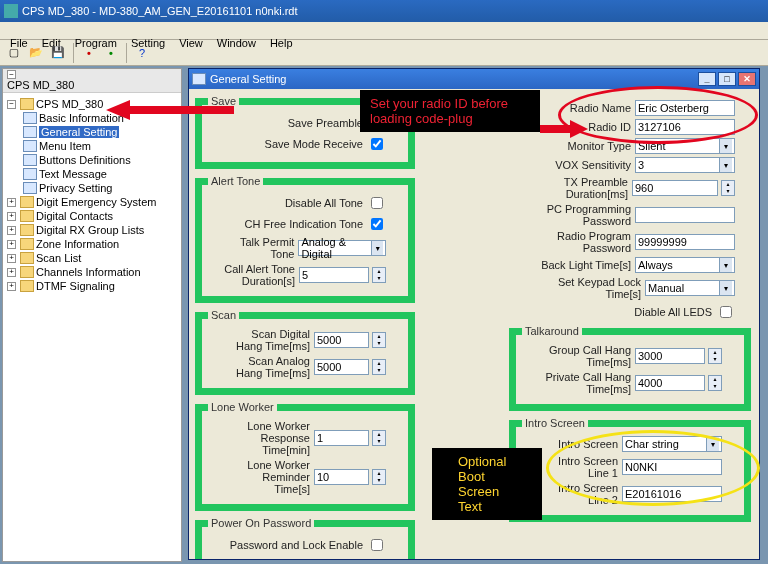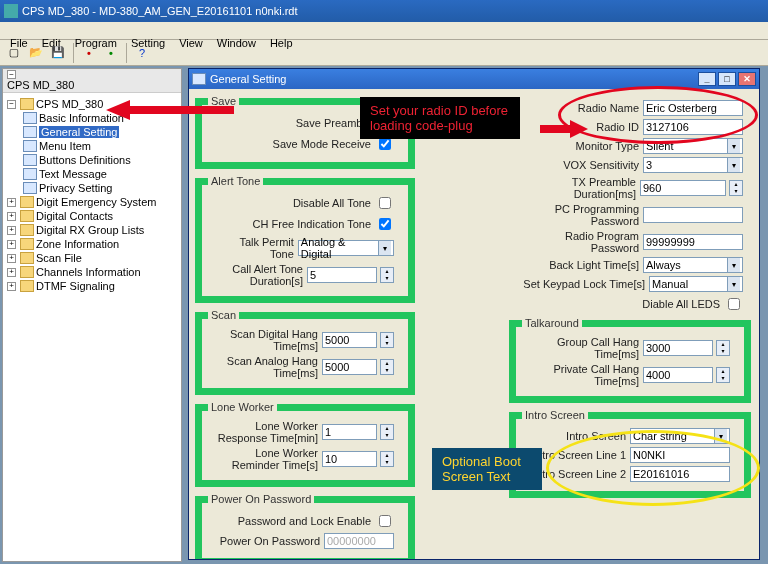--- a/index.html
+++ b/index.html
@@ -25,33 +25,33 @@
   .sel { background:#316ac5; color:#fff; padding:0 2px;}
   
   .mdi { position:absolute; left:188px; top:2px; width:572px; height:492px; background:#ece9d8; border:1px solid #0a246a; }
   .mdititle { height:20px; background:linear-gradient(#3a7fe0,#2b66c4); display:flex; align-items:center; color:#fff; padding:0 3px; justify-content:space-between;}
   .mdictl { display:flex; gap:2px; }
   .wbtn { width:18px; height:14px; background:#d6e6fb; border:1px solid #1b4f9e; color:#000; display:flex;align-items:center;justify-content:center; font-weight:bold; font-size:9px;}
   .wbtn.close { background:#e77471; color:#fff; }
   .mdibody { position:absolute; top:20px; left:0; right:0; bottom:0; overflow:hidden; }
   fieldset { border:7px solid #22c55e; margin:0; padding:4px 6px 6px 6px; }
   legend { padding:0 3px; color:#333; }
-  .row { display:flex; align-items:center; justify-content:flex-end; margin:3px 8px; gap:4px; }
+  .row { display:flex; align-items:center; justify-content:flex-end; margin:3px 16px; gap:4px; }
   .row label { text-align:right; color:#222; }
   input[type=text], .select { border:1px solid #7f9db9; background:#fff; height:16px; padding:0 2px; font-size:11px; }
   .select { display:inline-flex; align-items:center; justify-content:space-between; }
   .dd { width:13px; height:14px; background:#dbe5f1; border-left:1px solid #7f9db9; display:flex; align-items:center; justify-content:center; font-size:8px;}
   .spin { display:inline-flex; flex-direction:column; border:1px solid #7f9db9; height:16px; margin-left:-1px; }
   .sp { width:12px; height:7px; background:#e8eef7; font-size:6px; text-align:center; line-height:7px;}
   input[type=checkbox] { width:12px; height:12px; }
   .disabled { color:#a0a0a0; }
   
   .anno { position:absolute; pointer-events:none; }
   .redbox { background:#000; color:#e23; padding:6px 10px; font-size:13px; position:absolute; }
-  .yellowbox { background:#0c4a6e; color:#ffd530; padding:6px 10px; font-size:13px; position:absolute;}
+  .yellowbox { background:#000000; color:#ffd530; padding:6px 26px; font-size:13px; position:absolute;}
   .ellipse { position:absolute; border:3px solid #e2061f; border-radius:50%; }
   .ellipse.y { border-color:#f5e216; }
   .arrow { position:absolute; }
 </style>
 </head>
 <body>
 
 <div class="titlebar">
   <span class="icon"></span>
   <span>CPS MD_380 - MD-380_AM_GEN_E20161101 n0nki.rdt</span>
@@ -137,21 +137,21 @@
           <span>Digital RX Group Lists</span>
         </div>
       <div class="node">
           <span class="pm">+</span>
           <span class="nicon folder"></span>
           <span>Zone Information</span>
         </div>
       <div class="node">
           <span class="pm">+</span>
           <span class="nicon folder"></span>
-          <span>Scan File</span>
+          <span>Scan List</span>
         </div>
       <div class="node">
           <span class="pm">+</span>
           <span class="nicon folder"></span>
           <span>Channels Information</span>
         </div>
       <div class="node">
           <span class="pm">+</span>
           <span class="nicon folder"></span>
           <span>DTMF Signaling</span>
@@ -359,20 +359,20 @@
             </div>
         </fieldset>
       </div>
     </div>
   </div>
 </div>
 
 <svg class="anno arrow" style="left:106px; top:98px;" width="130" height="30">
   <polygon points="0,12 24,2 24,8 128,8 128,16 24,16 24,22" fill="#e2061f"></polygon>
 </svg>
-<div class="redbox" style="left:360px; top:90px; width:160px;margin-top:7px;">Set your radio ID before loading code-plug</div>
+<div class="redbox" style="left:360px; top:90px; width:180px;">Set your radio ID before loading code-plug</div>
 <svg class="anno arrow" style="left:540px; top:118px;" width="50" height="24">
   <polygon points="0,7 30,7 30,2 48,11 30,20 30,15 0,15" fill="#e2061f"></polygon>
 </svg>
 <div class="ellipse" style="left:558px; top:86px; width:200px; height:58px;"></div>
 
 <div class="yellowbox" style="left:432px; top:448px; width:110px;">Optional Boot Screen Text</div>
 <div class="ellipse y" style="left:546px; top:430px; width:214px; height:76px;"></div>
 
 </body></html>

